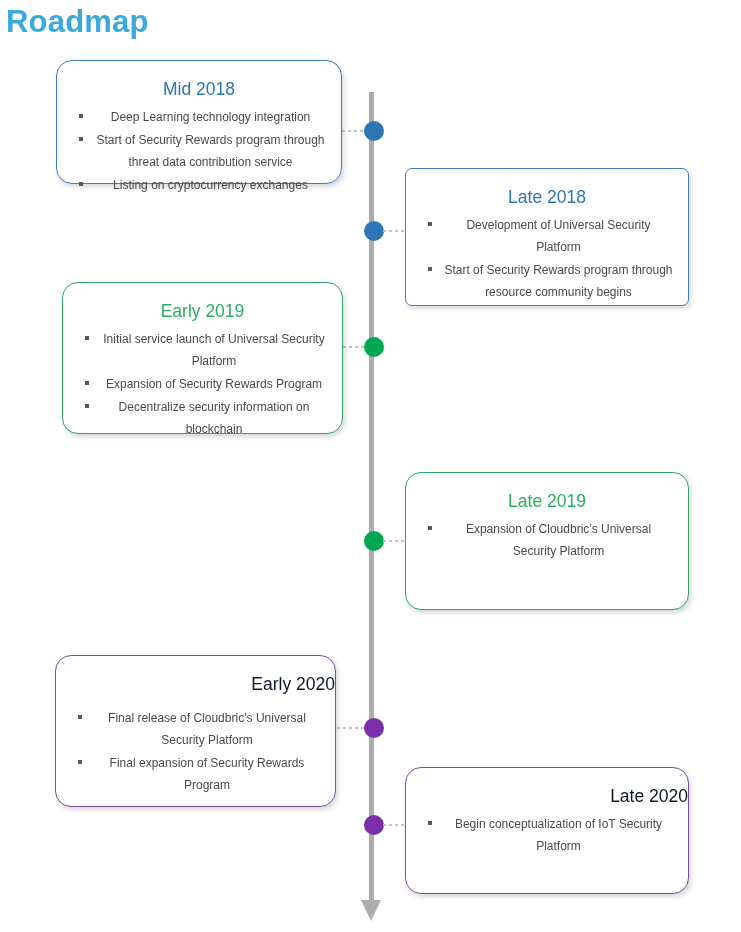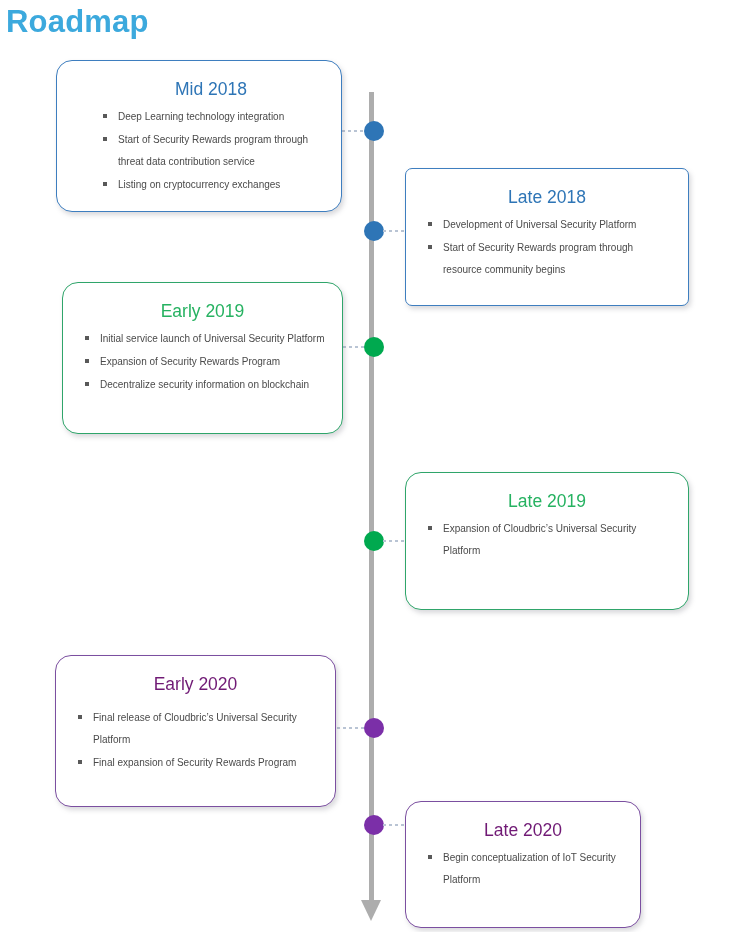--- a/index.html
+++ b/index.html
@@ -85,34 +85,35 @@
 
   .card-heading {
     text-align: center;
     font-size: 17.5px;
     font-weight: 400;
     color: #2E75B6;
     margin: 17px 0 6px 0;
     line-height: 22px;
   }
   .card.green  .card-heading { color: #26B261; }
-  .card.purple .card-heading { color: #701a75; }
+  .card.purple .card-heading { color: #0f172a; text-align: right; }
 
   .card-list {
     list-style: none;
     margin: 0;
     padding: 0 14px 0 22px;
   }
   .card-list li {
     position: relative;
-    font-size: 10px;
+    font-size: 12px;
     line-height: 22px;
     color: #4a4a4a;
     padding-left: 15px;
     margin: 0 0 1px 0;
+    text-align: center;
   }
   .card-list li .bullet {
     position: absolute;
     left: 0;
     top: 8px;
     width: 4px;
     height: 4px;
     background: #595959;
   }
   .card-list li .item-text { display: block; }
@@ -132,21 +133,21 @@
 <div class="timeline-dot dot-purple" style="left:364px; top:718px;"></div>
 <div class="timeline-dot dot-purple" style="left:364px; top:815px;"></div>
 
 <div class="connector" style="left:342px; top:130px; width:24px;"></div>
 <div class="connector" style="left:383px; top:230px; width:24px;"></div>
 <div class="connector" style="left:337px; top:346px; width:29px;"></div>
 <div class="connector" style="left:383px; top:540px; width:24px;"></div>
 <div class="connector" style="left:337px; top:727px; width:29px;"></div>
 <div class="connector" style="left:383px; top:824px; width:24px;"></div>
 
-<div class="card" style="left:56px; top:60px; width:286px; height:152px;padding-left:24px;">
+<div class="card" style="left:56px; top:60px; width:286px; height:124px;">
   <div class="card-heading">Mid 2018</div>
   <ul class="card-list">
     <li>
         <span class="bullet"></span>
         <span class="item-text">Deep Learning technology integration</span>
       </li>
     <li>
         <span class="bullet"></span>
         <span class="item-text">Start of Security Rewards program through threat data contribution service</span>
       </li>
@@ -206,21 +207,21 @@
         <span class="bullet"></span>
         <span class="item-text">Final release of Cloudbric’s Universal Security Platform</span>
       </li>
     <li>
         <span class="bullet"></span>
         <span class="item-text">Final expansion of Security Rewards Program</span>
       </li>
   </ul>
 </div>
 
-<div class="card purple" style="left:405px; top:801px; width:236px; height:127px;">
+<div class="card purple" style="left:405px; top:767px; width:284px; height:127px;">
   <div class="card-heading">Late 2020</div>
   <ul class="card-list">
     <li>
         <span class="bullet"></span>
         <span class="item-text">Begin conceptualization of IoT Security Platform</span>
       </li>
   </ul>
 </div>
 
 </body></html>

